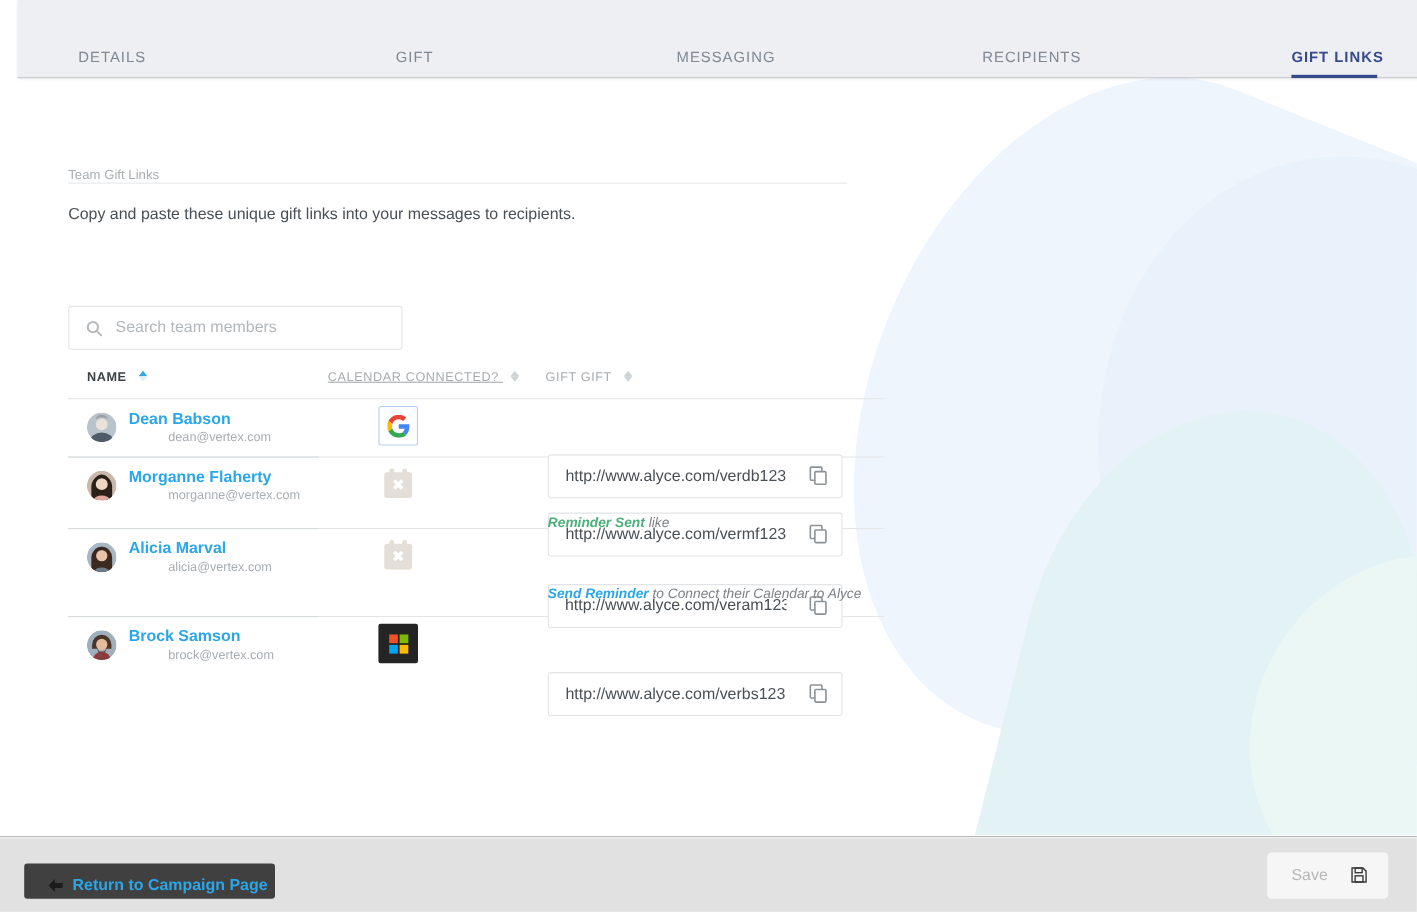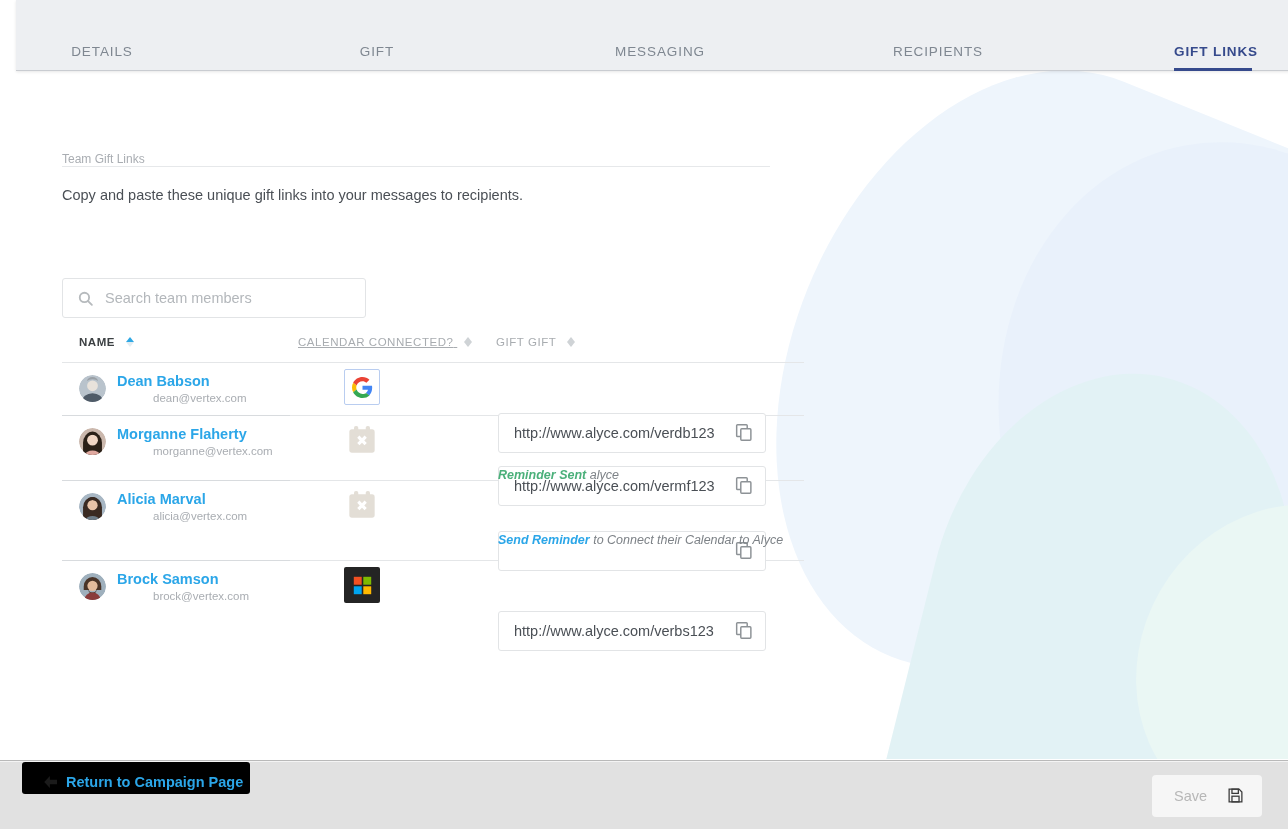--- a/index.html
+++ b/index.html
@@ -292,23 +292,23 @@
     position: absolute;
     left: 0; top: 760px;
     width: 1288px; height: 69px;
     background: #e1e1e1;
     border-top: 1px solid #b9b9b9;
     box-shadow: inset 0 1px 0 #f4f4f4;
     z-index: 40;
   }
   .return-btn {
     position: absolute;
-    left: 22px; top: 1px;
+    left: 22px; top: 24px;
     width: 228px; height: 32px;
-    background: #000000;
+    background: #404040;
     border-radius: 3px;
     cursor: pointer;
   }
   .return-arrow {
     position: absolute; left: 20px; top: 11px;
     width: 18px; height: 18px;
     color: #1b1b1b;
   }
   .return-label {
     position: absolute; left: 44px; top: 0;
@@ -451,21 +451,21 @@
         <div class="link-cell">
           <input class="link-input" type="text" value="http://www.alyce.com/vermf123" style="">
           <span class="copy-btn">
             <svg viewBox="0 0 24 24" width="22" height="22" fill="none" stroke="currentColor" stroke-width="1.6">
               <rect x="8.5" y="8.5" width="11" height="12.5" rx="1"></rect>
               <path d="M15.5 8.5 V5 a1 1 0 0 0 -1 -1 H5 a1 1 0 0 0 -1 1 v11 a1 1 0 0 0 1 1 h3.5"></path>
             </svg>
           </span>
         </div>
         <div class="sub-status">
-          <b class="stat-green">Reminder Sent</b><span> alyce</span>
+          <b class="stat-green">Reminder Sent</b><span> like</span>
         </div>
       </div>
 
       <div class="row r3">
         <div class="half-rule"></div>
         <div class="person">
           <span class="avatar">
             <svg viewBox="0 0 40 40" width="27" height="27">
               <circle cx="20" cy="20" r="20" fill="#a8b7c4"></circle>
               <path d="M6 21 a14 15 0 0 1 28 0 l0 19 l-28 0z" fill="#3a2a22"></path>
@@ -481,20 +481,21 @@
           <div class="cal-none">
             <svg viewBox="0 0 24 24" width="32" height="32" fill="#e3ded6">
               <rect x="2.5" y="4" width="19" height="17.5" rx="2"></rect>
               <rect x="6" y="1.5" width="3.2" height="5" rx="1.4"></rect>
               <rect x="14.8" y="1.5" width="3.2" height="5" rx="1.4"></rect>
               <path d="M8.4 10.4 L10.1 8.7 L12 10.6 L13.9 8.7 L15.6 10.4 L13.7 12.3 L15.6 14.2 L13.9 15.9 L12 14 L10.1 15.9 L8.4 14.2 L10.3 12.3z" fill="#ffffff"></path>
             </svg>
           </div>
         </div>
         <div class="link-cell">
+          <input class="link-input" type="text" value="http://www.alyce.com/veram123" style="">
           <span class="copy-btn">
             <svg viewBox="0 0 24 24" width="22" height="22" fill="none" stroke="currentColor" stroke-width="1.6">
               <rect x="8.5" y="8.5" width="11" height="12.5" rx="1"></rect>
               <path d="M15.5 8.5 V5 a1 1 0 0 0 -1 -1 H5 a1 1 0 0 0 -1 1 v11 a1 1 0 0 0 1 1 h3.5"></path>
             </svg>
           </span>
         </div>
         <div class="sub-status">
           <b class="stat-blue">Send Reminder</b><span> to Connect their Calendar to Alyce</span>
         </div>

